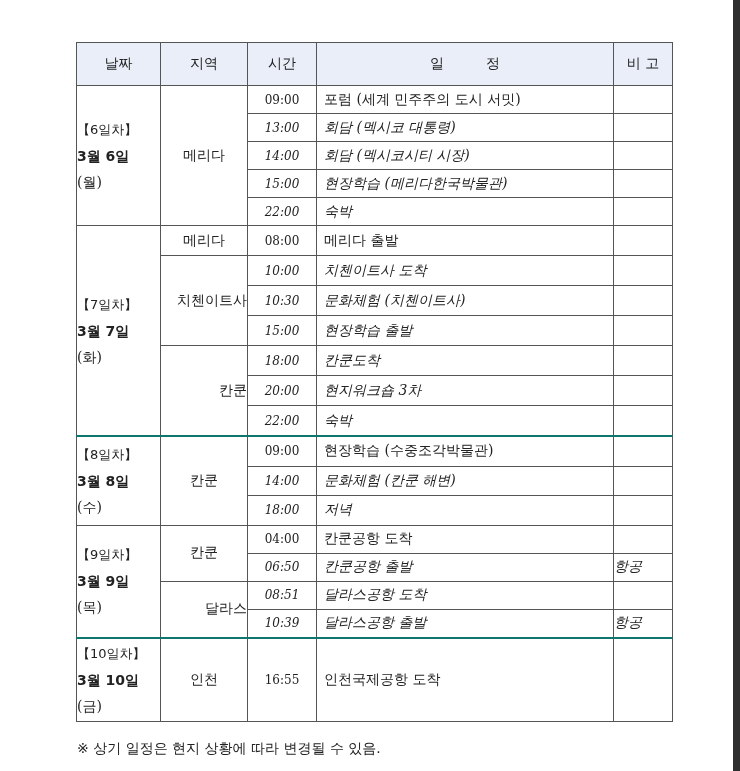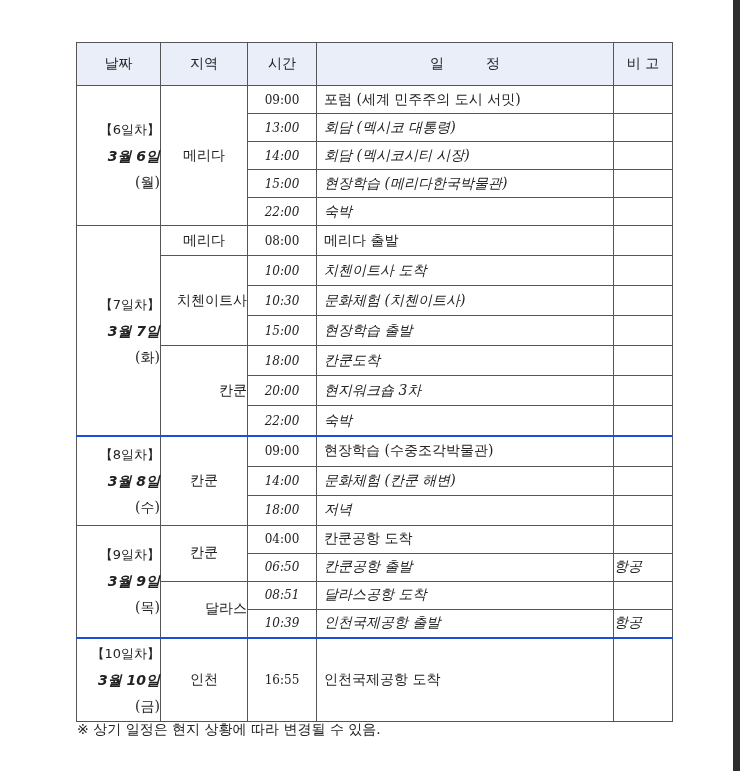--- a/index.html
+++ b/index.html
@@ -3,37 +3,37 @@
 <meta charset="utf-8">
 <style>
   html, body { margin:0; padding:0; }
   body { width:740px; height:771px; background:#ffffff; position:relative; overflow:hidden;
          font-family:"DejaVu Serif","Liberation Serif", serif; color:#222; }
   .rightbar { position:absolute; left:733px; top:0; width:7px; height:771px; background:#2e2e2e; }
   table.sched { position:absolute; left:76px; top:42px; width:596px; border-collapse:collapse; table-layout:fixed; font-size:14px; }
   table.sched td, table.sched th { border:1px solid #555; padding:0; vertical-align:middle; }
   table.sched th { background:#e9eef8; height:42px; font-weight:normal; text-align:center; font-size:14px; }
   col.c-date { width:84px; } col.c-region { width:87px; } col.c-time { width:69px; } col.c-sched { width:297px; } col.c-note { width:59px; }
-  td.date { text-align:right; line-height:26px; }
+  td.date { text-align:left; line-height:26px; }
   td.date .day { display:block; font-family:"DejaVu Sans","Liberation Sans",sans-serif; font-size:13px; }
-  td.date .md { display:block; font-weight:bold; font-family:"DejaVu Sans","Liberation Sans",sans-serif; font-size:14px;font-style:italic; }
+  td.date .md { display:block; font-weight:bold; font-family:"DejaVu Sans","Liberation Sans",sans-serif; font-size:14px; }
   td.date .wd { display:block; }
   td.region { text-align:center; }
   td.time { text-align:center; font-size:12px; }
   td.item { padding-left:7px !important; white-space:nowrap;margin-left:28px; }
   td.note { }
   tr.d6 td.time, tr.d6 td.item, tr.d6 td.note { height:27px; }
   tr.d7 td.time, tr.d7 td.item, tr.d7 td.note { height:29px; }
   tr.d8 td.time, tr.d8 td.item, tr.d8 td.note { height:28.5px; }
   tr.d9 td.time, tr.d9 td.item, tr.d9 td.note { height:27px; }
   tr.d10 td.time, tr.d10 td.item, tr.d10 td.note { height:82px; }
   tr.dotted td.time, tr.dotted td.item, tr.dotted td.note { border-top:1px dashed #444;font-style:italic; }
   td.region.dotted-top { border-top:1px dashed #444;text-align:right; }
-  tr.grp td { border-top:2px solid #1d4ed8; }
-  .footnote { position:absolute; left:77px; top:721px; font-size:14px; font-family:"DejaVu Sans","Liberation Sans",sans-serif; color:#222; }
+  tr.grp td { border-top:2px solid #0f766e; }
+  .footnote { position:absolute; left:77px; top:740px; font-size:14px; font-family:"DejaVu Sans","Liberation Sans",sans-serif; color:#222; }
 </style>
 </head>
 <body>
 
 <div class="rightbar"></div>
 
 <table class="sched">
   <colgroup>
       <col class="c-date">
       <col class="c-region">
@@ -167,21 +167,21 @@
       <td class="note">항공</td>
     </tr>
     <tr class="d9 dotted">
       <td class="region dotted-top" rowspan="2">달라스</td>
       <td class="time">08:51</td>
       <td class="item">달라스공항 도착</td>
       <td class="note"></td>
     </tr>
     <tr class="d9 dotted">
       <td class="time">10:39</td>
-      <td class="item">인천국제공항 출발</td>
+      <td class="item">달라스공항 출발</td>
       <td class="note">항공</td>
     </tr>
 
     <tr class="d10 grp">
       <td class="date">
         <span class="day">【10일차】</span>
         <span class="md">3월 10일</span>
         <span class="wd">(금)</span>
       </td>
       <td class="region">인천</td>

